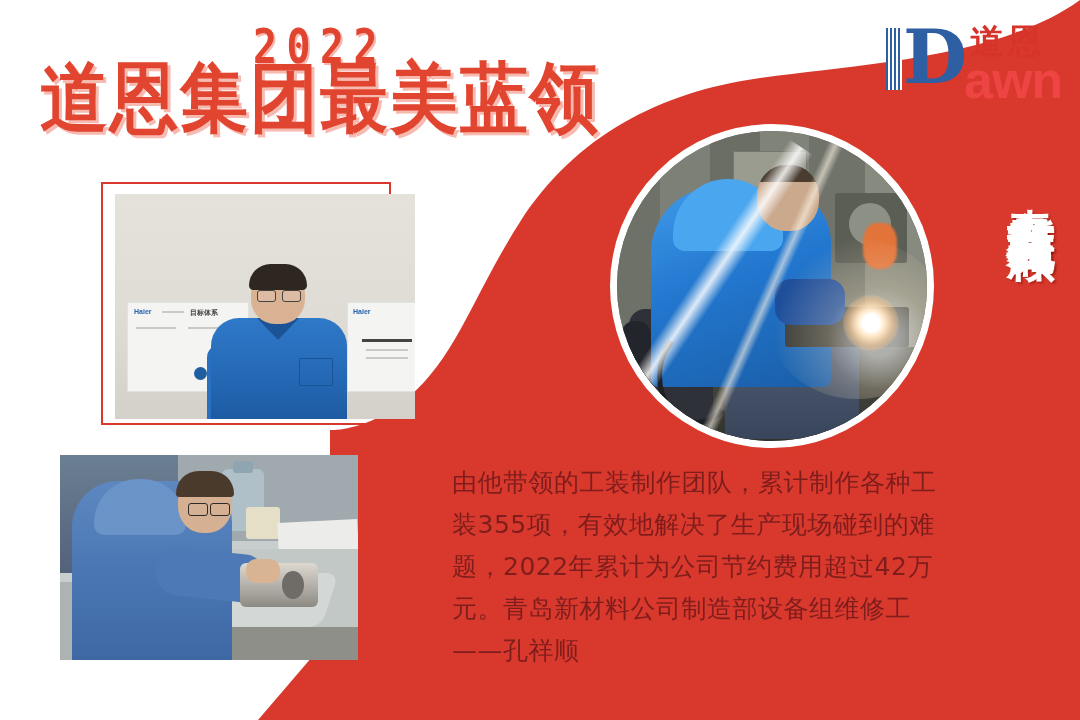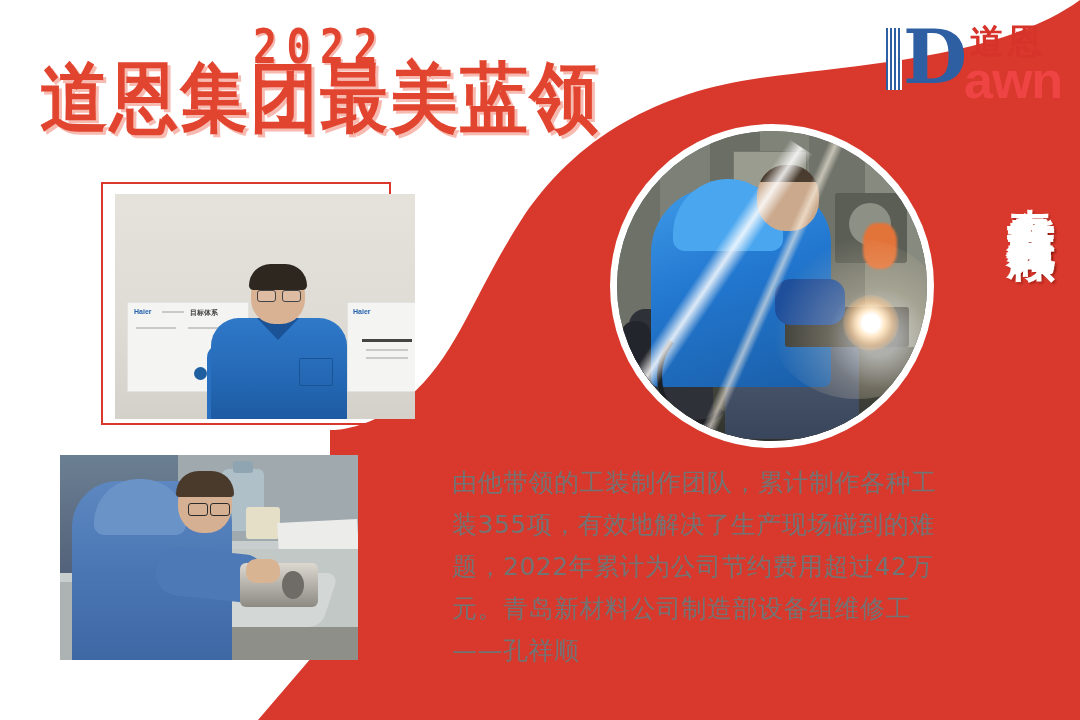--- a/index.html
+++ b/index.html
@@ -142,21 +142,21 @@
     font-family:"DejaVu Sans","Liberation Sans",sans-serif;
     text-shadow:2px 2px 2px rgba(130,20,12,.45);
   }
 
   
   .body-text{
     position:absolute;left:452px;top:462px;
     width:490px;
     font-size:25px;
     line-height:42px;
-    color:#737373;
+    color:#7f1d1d;
     font-family:"DejaVu Sans","Liberation Sans",sans-serif;
     letter-spacing:.5px;
   }
 
   
   .ph{position:absolute;}
   .tl-wall{left:0;top:0;width:300px;height:225px;
     background:linear-gradient(180deg,#e4e2db 0%,#dedcd4 55%,#d3d1c9 100%);}
   .tl-board-l{left:12px;top:108px;width:120px;height:88px;background:#f4f4f2;border:1px solid #e2e2e0;}
   .tl-board-r{left:232px;top:108px;width:78px;height:88px;background:#f4f4f2;border:1px solid #e2e2e0;}

